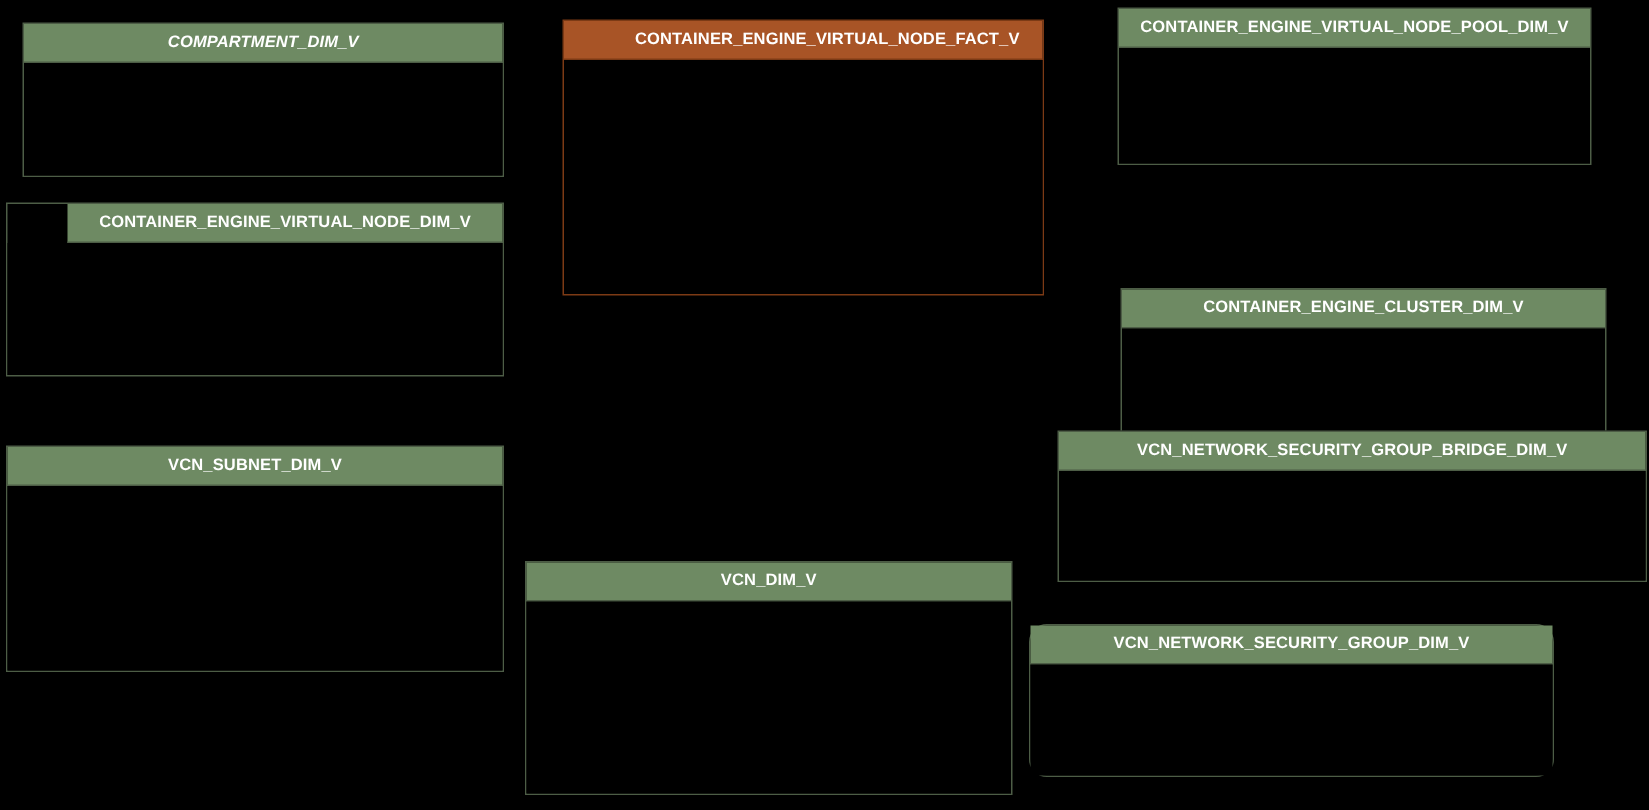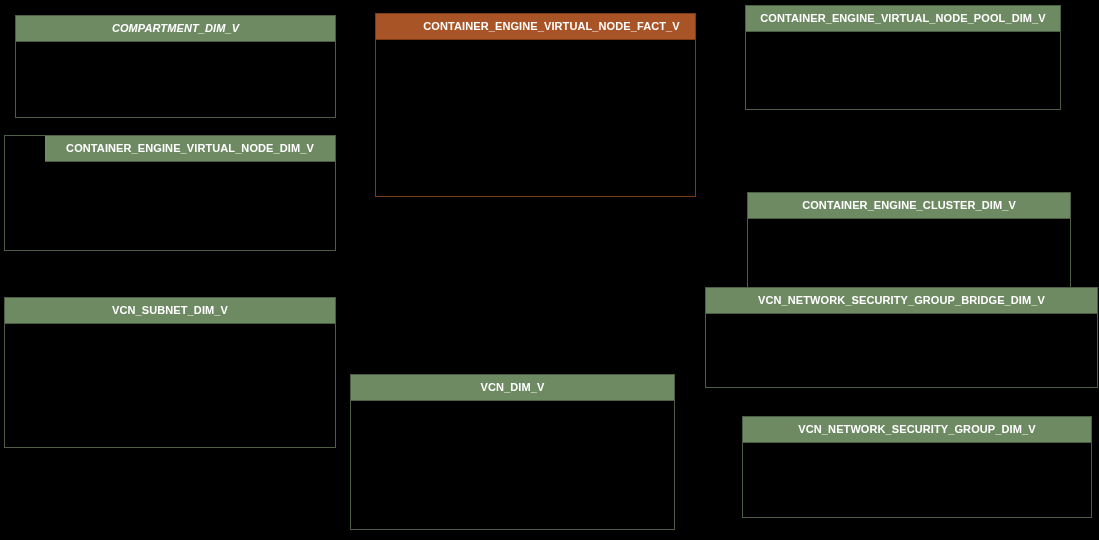--- a/index.html
+++ b/index.html
@@ -55,21 +55,21 @@
   }
   
   .t0 { left: 15px;  top: 15px;  width: 321px; height: 103px; font-style: italic; }
   .t1 { left: 375px; top: 13px;  width: 321px; height: 184px; }
   .t2 { left: 745px; top: 5px;   width: 316px; height: 105px; }
   .t3 { left: 4px;   top: 135px; width: 332px; height: 116px; padding-left: 40px; }
   .t4 { left: 747px; top: 148px; width: 324px; height: 100px; margin-top: 44px; }
   .t5 { left: 4px;   top: 297px; width: 332px; height: 151px; }
   .t6 { left: 705px; top: 287px; width: 393px; height: 101px; }
   .t7 { left: 350px; top: 374px; width: 325px; height: 156px; }
-  .t8 { left: 742px; top: 416px; width: 350px; height: 102px; }
+  .t8 { left: 686px; top: 416px; width: 350px; height: 102px; border-radius: 12px; }
 </style>
 </head>
 <body style="background: rgb(0, 0, 0);">
 
 <div class="canvas">
 
   <div class="table-box t0">
     <div class="hdr">COMPARTMENT_DIM_V</div>
     <div class="body"></div>
   </div>

